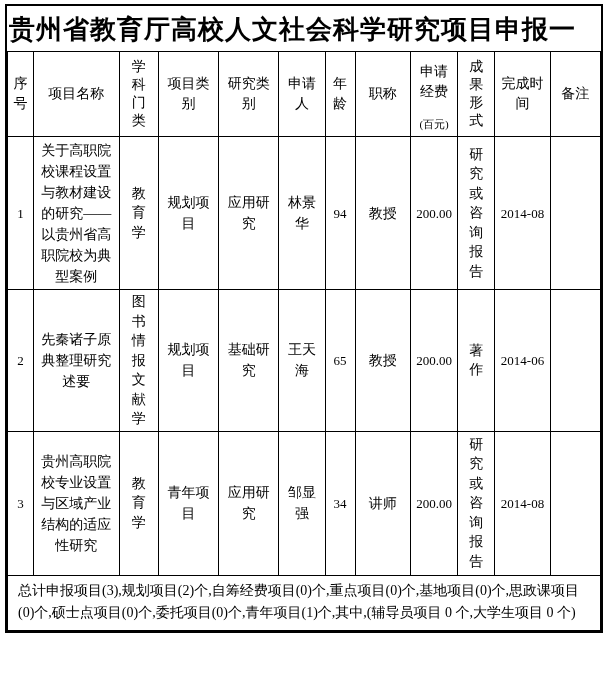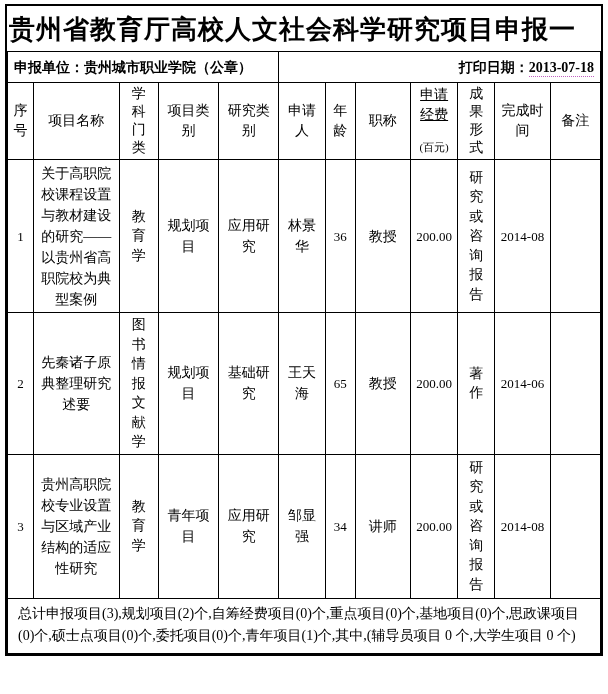--- a/index.html
+++ b/index.html
@@ -72,21 +72,21 @@
     line-height: 19.5px;
   }
   tr.r-head .vert { line-height: 18px; }
   .name-cell { text-align: right; padding: 2px 5px !important; }
   .num {
     font-size: 13px;
     line-height: 16px;
     word-break: keep-all;
     white-space: nowrap;
   }
-  .fee-head { width: 2.2em; margin: 0 auto; word-break: break-all; display: block; text-decoration: underline; }
+  .fee-head { width: 2.2em; margin: 8px auto; word-break: break-all; display: block; }
   .fee-unit { display: block; margin-top: 12px; font-size: 11px; white-space: nowrap; word-break: keep-all; }
   tr.r-sum td {
     text-align: left;
     padding: 4px 10px;
     line-height: 22px;
     height: 46px;
     vertical-align: top;
     word-break: break-all;
   }
 </style>
@@ -110,31 +110,20 @@
           <col style="width:46px">
         <col style="width:30px">
           <col style="width:55px">
           <col style="width:47px">
         <col style="width:37px">
           <col style="width:55px">
           <col style="width:50px">
       </colgroup>
 
       <tbody>
-          <tr class="r-unit">
-        <td colspan="5">
-          <div class="unit-flex">
-            <span>申报单位：贵州城市职业学院</span>
-            <span class="seal">（公章）</span>
-          </div>
-        </td>
-        <td colspan="7" class="date-cell">
-          <span>打印日期：</span><span class="date-val">2013-07-18</span>
-        </td>
-      </tr>
 
       <tr class="r-head">
         <th>序号</th>
         <th>项目名称</th>
         <th>
               <div class="vert">学科门类</div>
             </th>
         <th>项目类别</th>
         <th>研究类别</th>
         <th>申请人</th>
@@ -153,21 +142,21 @@
 
       <tr class="r1">
         <td class="num">1</td>
         <td class="name-cell">关于高职院校课程设置与教材建设的研究——以贵州省高职院校为典型案例</td>
         <td>
               <div class="vert">教育学</div>
             </td>
         <td>规划项目</td>
         <td>应用研究</td>
         <td>林景华</td>
-        <td class="num">36</td>
+        <td class="num">94</td>
         <td>教授</td>
         <td class="num">200.00</td>
         <td>
               <div class="vert">研究或咨询报告</div>
             </td>
         <td class="num">2014-08</td>
         <td></td>
       </tr>
 
       <tr class="r2">

